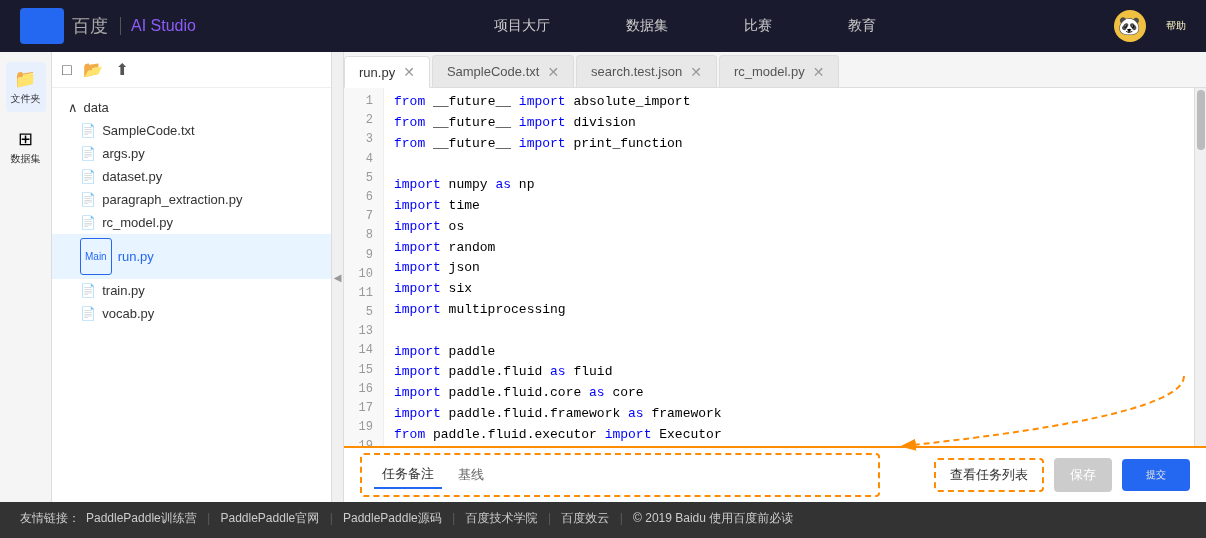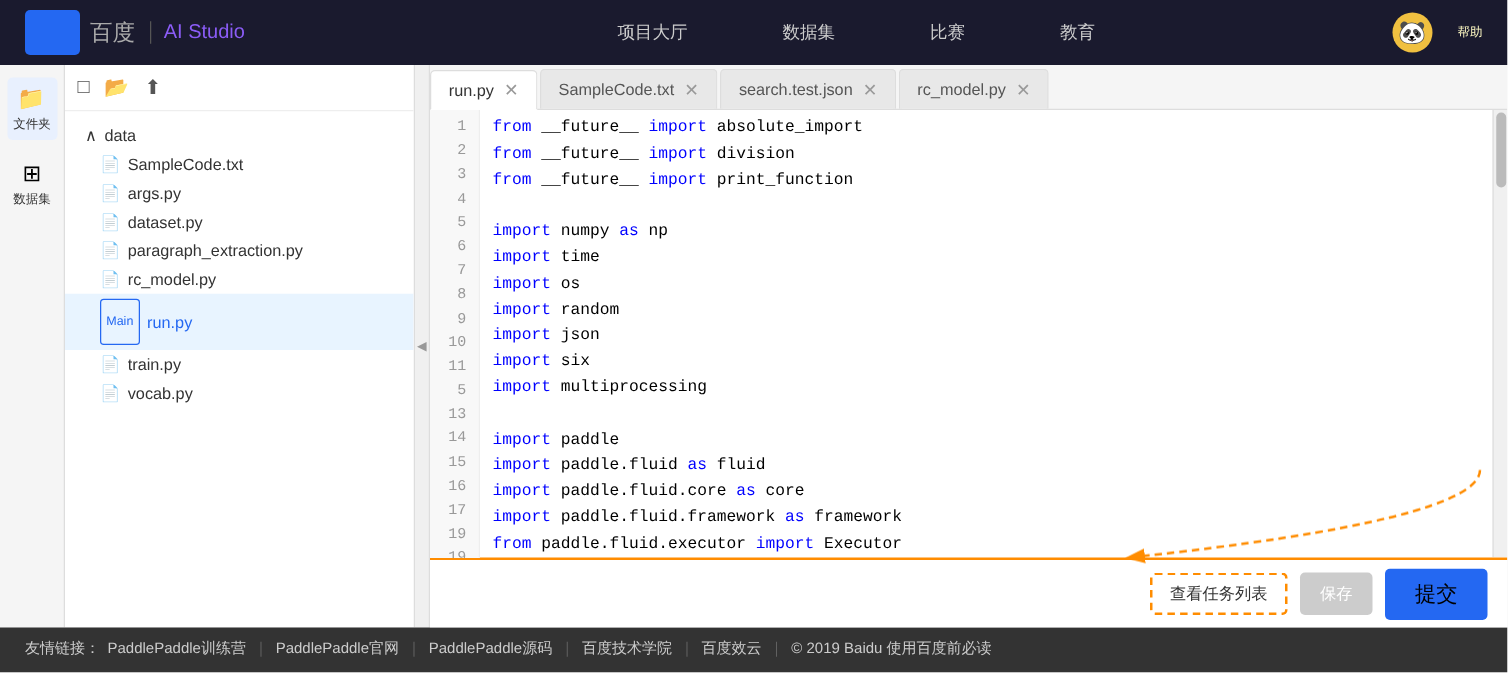--- a/index.html
+++ b/index.html
@@ -309,26 +309,26 @@
       background: #ccc;
       color: white;
       padding: 8px 16px;
       border: none;
       border-radius: 4px;
       cursor: pointer;
       font-size: 13px;
     }
     .btn-submit {
       background: #2468f2;
-      color: #000000;
+      color: #e5e5e5;
       padding: 9px 24px;
       border: none;
       border-radius: 4px;
       cursor: pointer;
-      font-size: 17px;
+      font-size: 10px;
     }
 
     
     .footer {
       background: #333;
       color: #ccc;
       font-size: 12px;
       padding: 8px 20px;
       display: flex;
       align-items: flex-start;
@@ -540,20 +540,25 @@
             <path d="M0,0 L0,6 L8,3 z" fill="#ff8c00"></path>
           </marker>
           <marker id="arrow2" markerWidth="8" markerHeight="8" refX="6" refY="3" orient="auto">
             <path d="M0,0 L0,6 L8,3 z" fill="#ff8c00"></path>
           </marker>
         </defs>
       </svg>
 
       <div class="bottom-bar">
 
+        <div class="task-input dashed-box">
+          <span class="task-tab">任务备注</span>
+          <span class="task-tab-inactive">基线</span>
+          <input class="task-field" type="text" placeholder="" style="">
+        </div>
 
         <div class="right-buttons">
           <button class="btn-task-list dashed-box">查看任务列表</button>
           <button class="btn-save">保存</button>
           <button class="btn-submit">提交</button>
         </div>
       </div>
     </div>
   </div>
 </div>

